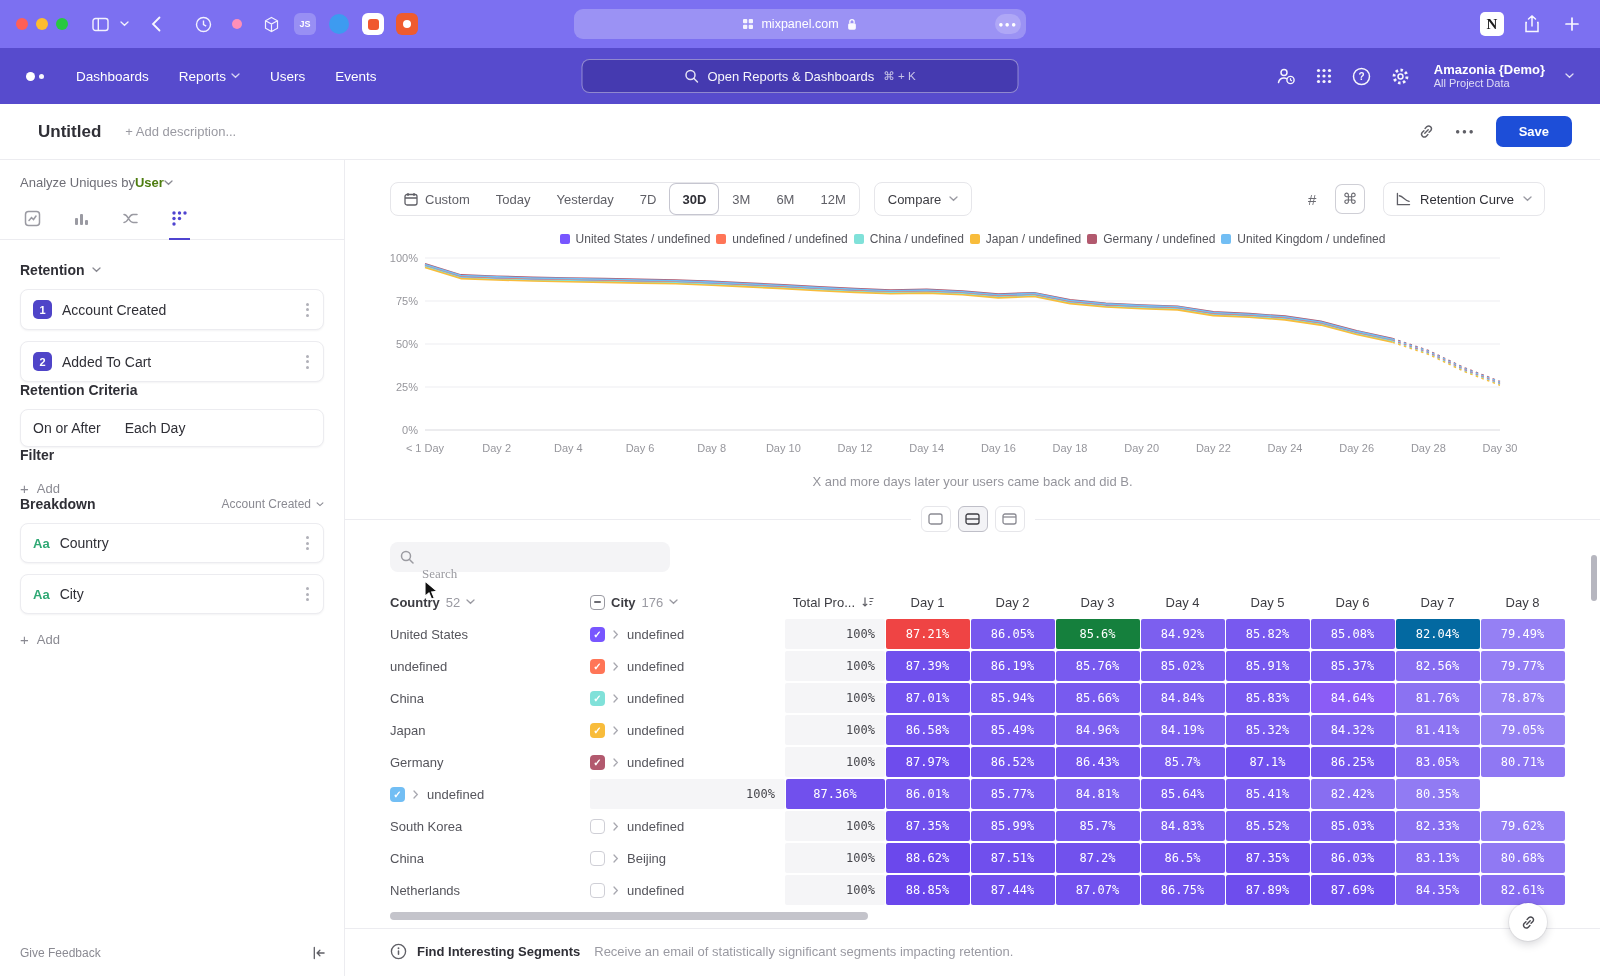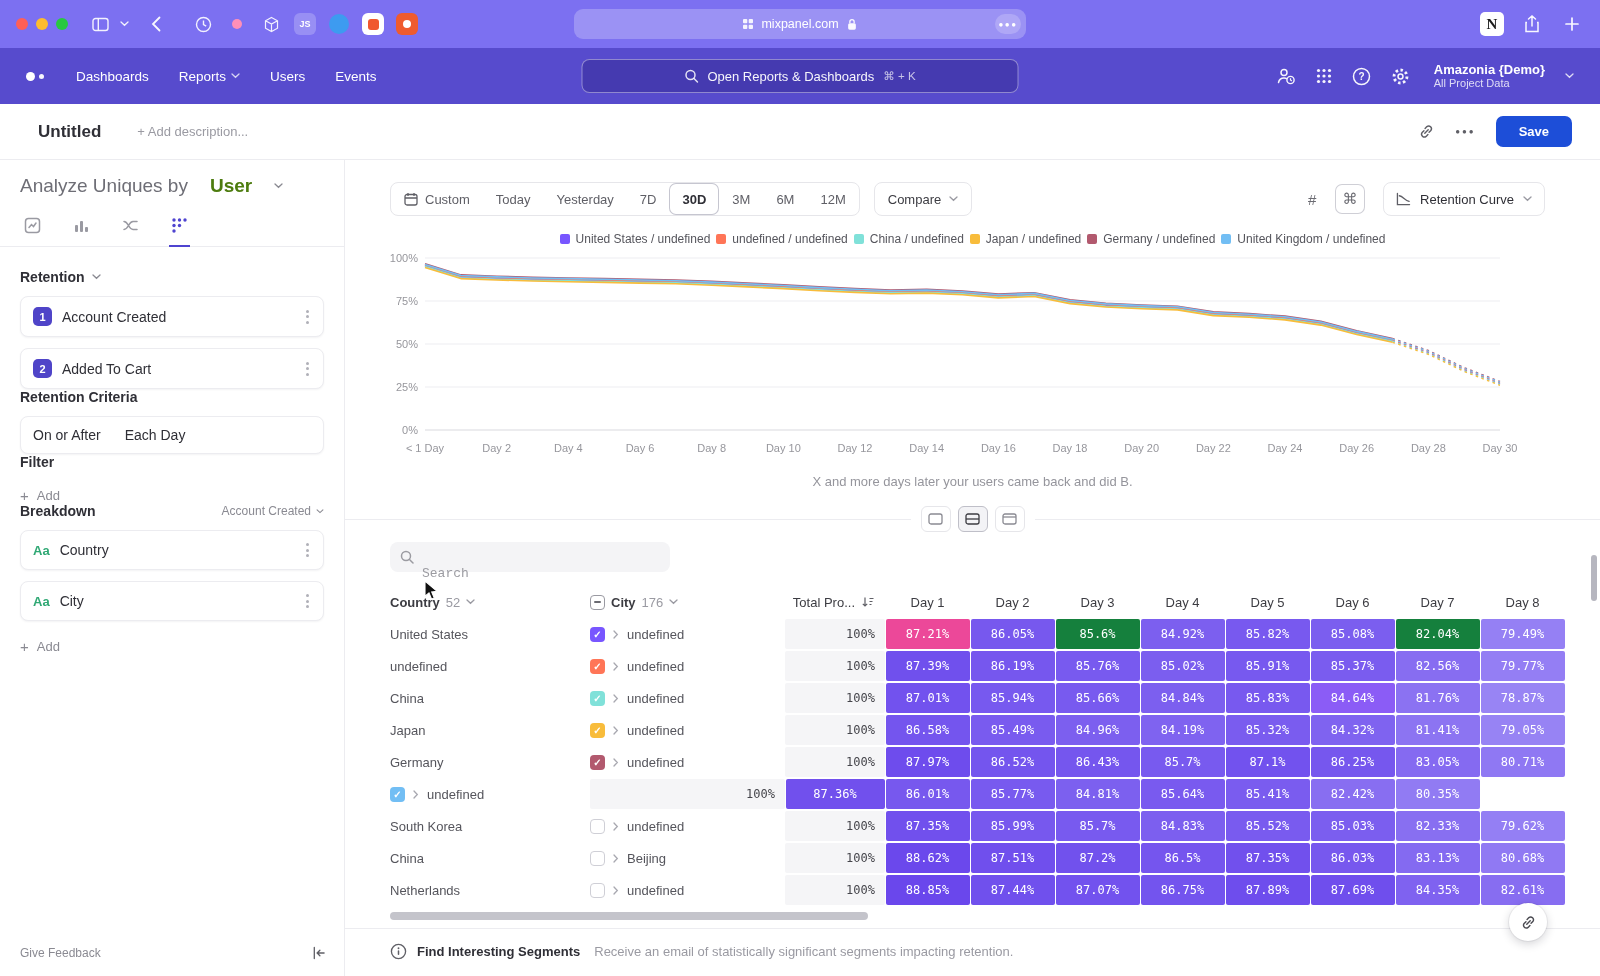--- a/index.html
+++ b/index.html
@@ -43,34 +43,34 @@
     display:flex; align-items:center; justify-content:center; gap:9px; font-size:13px; color:rgba(255,255,255,.95); }
   .kbd { font-size:11.5px; color:rgba(255,255,255,.7); }
   .header-right { margin-left:auto; display:flex; align-items:center; gap:20px; }
   .h-ic { color:#fff; opacity:.95; display:flex; align-items:center; justify-content:center; }
   .project { line-height:1.2; margin-left:4px; }
   .p-name { font-size:13px; font-weight:700; }
   .p-sub { font-size:11px; opacity:.8; }
 
   
   .subheader { height:56px; border-bottom:1px solid #ECECF0; display:flex; align-items:center; padding:0 28px 0 38px; background:#fff; }
-  .sh-title { font-size:17px; font-weight:600; color:#2f2f36; margin-right:36px; }
+  .sh-title { font-size:17px; font-weight:600; color:#2f2f36; margin-right:24px; }
   .sh-desc { font-size:13px; color:#9a9aa2; }
   .sh-right { margin-left:auto; display:flex; align-items:center; gap:20px; }
   .gray-ic { color:#5f5f66; display:flex; }
   .dots3 { color:#5f5f66; font-size:8px; letter-spacing:2px; font-weight:700; }
   .save-btn { background:#1d4ed8; color:#fff; font-size:13px; font-weight:600; padding:8px 23px; border-radius:7px; }
 
   
   .layout { display:flex; height:816px; }
   .sidebar { width:345px; border-right:1px solid #ECECF0; position:relative; padding:0 20px; flex-shrink:0; background:#fff; }
   .main { flex:1; position:relative; overflow:hidden; background:#fff; }
 
   
-  .an-row { margin-top:15px; font-size:19px; color:#6e6e76; display:flex; align-items:center; gap:22px; }
+  .an-row { margin-top:15px; font-size:13px; color:#6e6e76; display:flex; align-items:center; gap:0; }
   .an-entity { color:#4d7c0f; font-weight:600; }
   .tabs { display:flex; gap:28px; margin:16px -20px 0; padding:0 22px; border-bottom:1px solid #ECECF0; }
   .tab { padding:4px 2px 11px; color:#9a9aa2; }
   .tab.active { color:#4F44D0; border-bottom:2px solid #4F44D0; margin-bottom:-1px; }
   .sec-title { font-size:14px; font-weight:600; color:#2f2f36; display:flex; align-items:center; gap:7px; }
   .mt22{margin-top:22px} .mt30{}
   .card { margin-top:11px; border:1px solid #ECECF0; border-radius:8px; box-shadow:0 1px 2px rgba(20,20,40,.05);
     padding:10px 12px; display:flex; align-items:center; gap:10px; background:#fff; }
   .step-badge { width:19px; height:19px; border-radius:5px; background:#4F44C8; color:#fff; font-size:11px; font-weight:700;
     display:flex; align-items:center; justify-content:center; flex-shrink:0; }
@@ -109,21 +109,21 @@
   .split { position:relative; margin-top:30px; border-top:1px solid #ECECF0; }
   .view-toggle { position:absolute; left:50%; top:-14px; transform:translateX(-50%); display:flex; gap:7px; background:#fff; padding:0 10px; }
   .vt-btn { width:30px; height:26px; border:1px solid #E6E6EA; border-radius:6px; display:flex; align-items:center; justify-content:center;
     background:#fff; color:#8a8a92; }
   .vt-btn.active { color:#3c3c42; border-color:#bfbfc8; background:#F3F3F6; }
 
   
   .search-box { margin:22px 0 0 45px; width:280px; height:30px; background:#F4F4F6; border-radius:8px; display:flex;
     align-items:center; gap:8px; padding:0 10px; color:#9b9ba1; }
   .search-box input { border:none; outline:none; background:transparent; font-size:13px; color:#6d28d9; width:220px;
-    font-family:Liberation Mono, monospace;margin-top:33px; }
+    font-family:Liberation Serif, serif;margin-top:33px; }
   .search-box input::placeholder { color:#9b9ba1; }
   .table-wrap { margin:14px 0 0 45px; }
   .t-head { display:grid; height:32px; align-items:center; font-size:13px; color:#3c3c42; }
   .th { display:flex; align-items:center; gap:6px; }
   .th-label { font-weight:600; }
   .th-count { color:#9a9aa2; font-weight:400; }
   .th-total { justify-content:flex-end; padding-right:10px; }
   .th-total .th-label { font-weight:500; }
   .th-day { justify-content:center; font-weight:500; }
   .t-row { display:grid; height:32px; align-items:stretch; font-size:13px; }
@@ -641,27 +641,27 @@
             <div class="td td-city">
               <span class="cb cb-on" style="background:#7856FF">✓</span>
               <span class="row-chev">
                 <svg width="6" height="9" viewBox="0 0 6 9">
                   <path d="M1 1l3.3 3.5L1 8" fill="none" stroke="currentColor" stroke-width="1.3" stroke-linecap="round"></path>
                 </svg>
               </span>
               <span class="city-label">undefined</span>
             </div>
             <div class="td td-total">100%</div>
-            <div class="td td-val" style="background:#ec4899">87.21%</div>
+            <div class="td td-val" style="background:#ef4444">87.21%</div>
             <div class="td td-val" style="background:rgb(119,88,238)">86.05%</div>
             <div class="td td-val" style="background:#15803d">85.6%</div>
             <div class="td td-val" style="background:rgb(124,95,239)">84.92%</div>
             <div class="td td-val" style="background:rgb(120,89,239)">85.82%</div>
             <div class="td td-val" style="background:rgb(123,94,239)">85.08%</div>
-            <div class="td td-val" style="background:#15803d">82.04%</div>
+            <div class="td td-val" style="background:#0369a1">82.04%</div>
             <div class="td td-val" style="background:rgb(149,128,244)">79.49%</div>
           </div>
           <div class="t-row" style="grid-template-columns: 200px 195px 100px repeat(8, 85px);">
             <div class="td td-country">undefined</div>
             <div class="td td-city">
               <span class="cb cb-on" style="background:#FF7557">✓</span>
               <span class="row-chev">
                 <svg width="6" height="9" viewBox="0 0 6 9">
                   <path d="M1 1l3.3 3.5L1 8" fill="none" stroke="currentColor" stroke-width="1.3" stroke-linecap="round"></path>
                 </svg>

